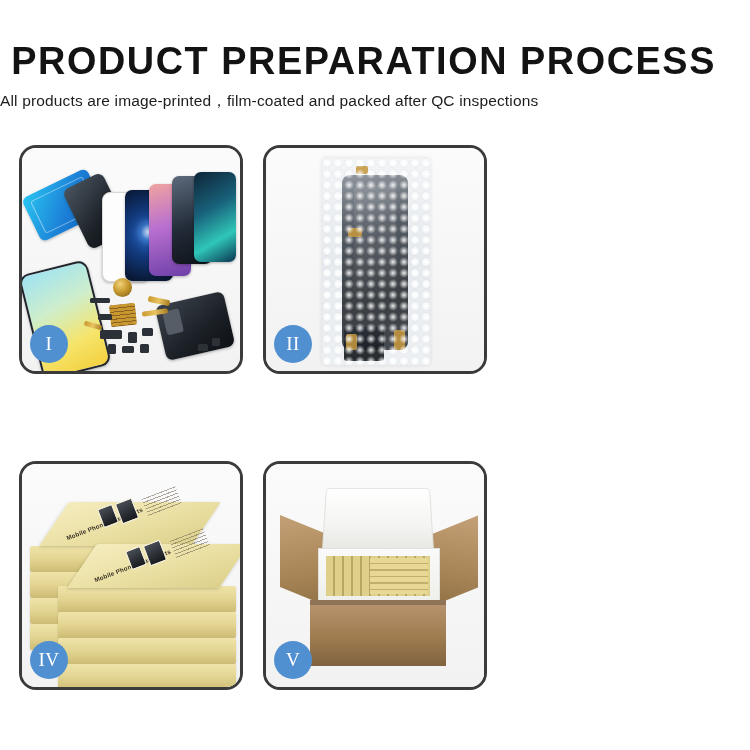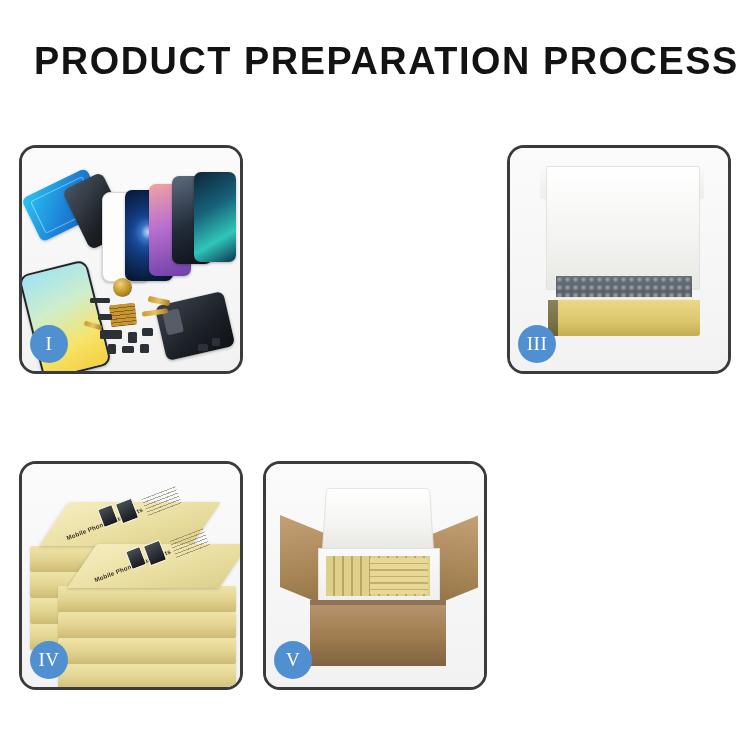--- a/index.html
+++ b/index.html
@@ -14,21 +14,21 @@
     font-family: "Liberation Sans", sans-serif;
     overflow: hidden;
   }
 
   
   #header {
     position: absolute;
     left: 0;
     top: 0;
     width: 750px;
-    text-align: right;
+    text-align: left;
   }
   #page-title {
     margin: 0;
     padding-top: 40px;
     font-family: "Liberation Sans", sans-serif;
     font-size: 39px;
     font-weight: bold;
     letter-spacing: 1.6px;
     color: #131313;
     line-height: 1.08;
@@ -407,20 +407,21 @@
   .p6-seam {
     position: absolute;
     background: rgba(90,70,44,0.45);
   }
 </style>
 </head>
 <body>
 
 <div id="header">
   <h1 id="page-title">PRODUCT PREPARATION PROCESS</h1>
+  <p id="page-subtitle">All products are image-printed，film-coated and packed after QC inspections</p>
 </div>
 
 <div id="panel-grid">
 
   <div class="panel r0 c0">
     <div class="panel-stage">
       <div class="p1-screen p1-sA"></div>
       <div class="p1-screen p1-sB"></div>
       <div class="p1-screen p1-sC"></div>
       <div class="p1-screen p1-sD"></div>
@@ -441,33 +442,35 @@
       <div class="p1-dot" style="left:76px;  top:166px; width:14px; height:6px;"></div>
       <div class="p1-flex" style="left:126px; top:150px; width:22px; height:6px; transform:rotate(12deg);"></div>
       <div class="p1-flex" style="left:120px; top:162px; width:26px; height:5px; transform:rotate(-8deg);"></div>
       <div class="p1-flex" style="left:62px;  top:175px; width:18px; height:5px; transform:rotate(16deg);"></div>
       <div class="p1-dot" style="left:176px; top:196px; width:10px; height:7px;"></div>
       <div class="p1-dot" style="left:190px; top:190px; width:8px;  height:8px;"></div>
     </div>
     <div class="badge">I</div>
   </div>
 
-
-  <div class="panel r0 c2">
+  <div class="panel r0 c1">
     <div class="panel-stage">
-      <div class="p3-lid-flapL"></div>
-      <div class="p3-lid-flapR"></div>
-      <div class="p3-lid"></div>
-      <div class="p3-foam"></div>
-      <div class="p3-tray-inner"></div>
-      <div class="p3-tray"></div>
-      <div class="p3-tray-side"></div>
+      <div class="p2-bag">
+        <div class="p2-part"></div>
+        <div class="p2-cable"></div>
+        <div class="p2-tape" style="left:34px; top:8px;  width:12px; height:8px;"></div>
+        <div class="p2-tape" style="left:26px; top:70px; width:14px; height:9px;"></div>
+        <div class="p2-tape" style="left:24px; top:176px; width:11px; height:16px;"></div>
+        <div class="p2-tape" style="left:72px; top:172px; width:11px; height:20px;"></div>
+      </div>
+      <div class="p2-overlay"></div>
     </div>
-    <div class="badge">III</div>
+    <div class="badge">II</div>
   </div>
+
 
   <div class="panel r1 c0">
     <div class="panel-stage">
       <div class="p4-stack">
 
         <div class="p4-box" style="left:2px;  top:60px;"></div>
         <div class="p4-box" style="left:2px;  top:86px;"></div>
         <div class="p4-box" style="left:2px;  top:112px;"></div>
         <div class="p4-box" style="left:2px;  top:138px;"></div>
 

